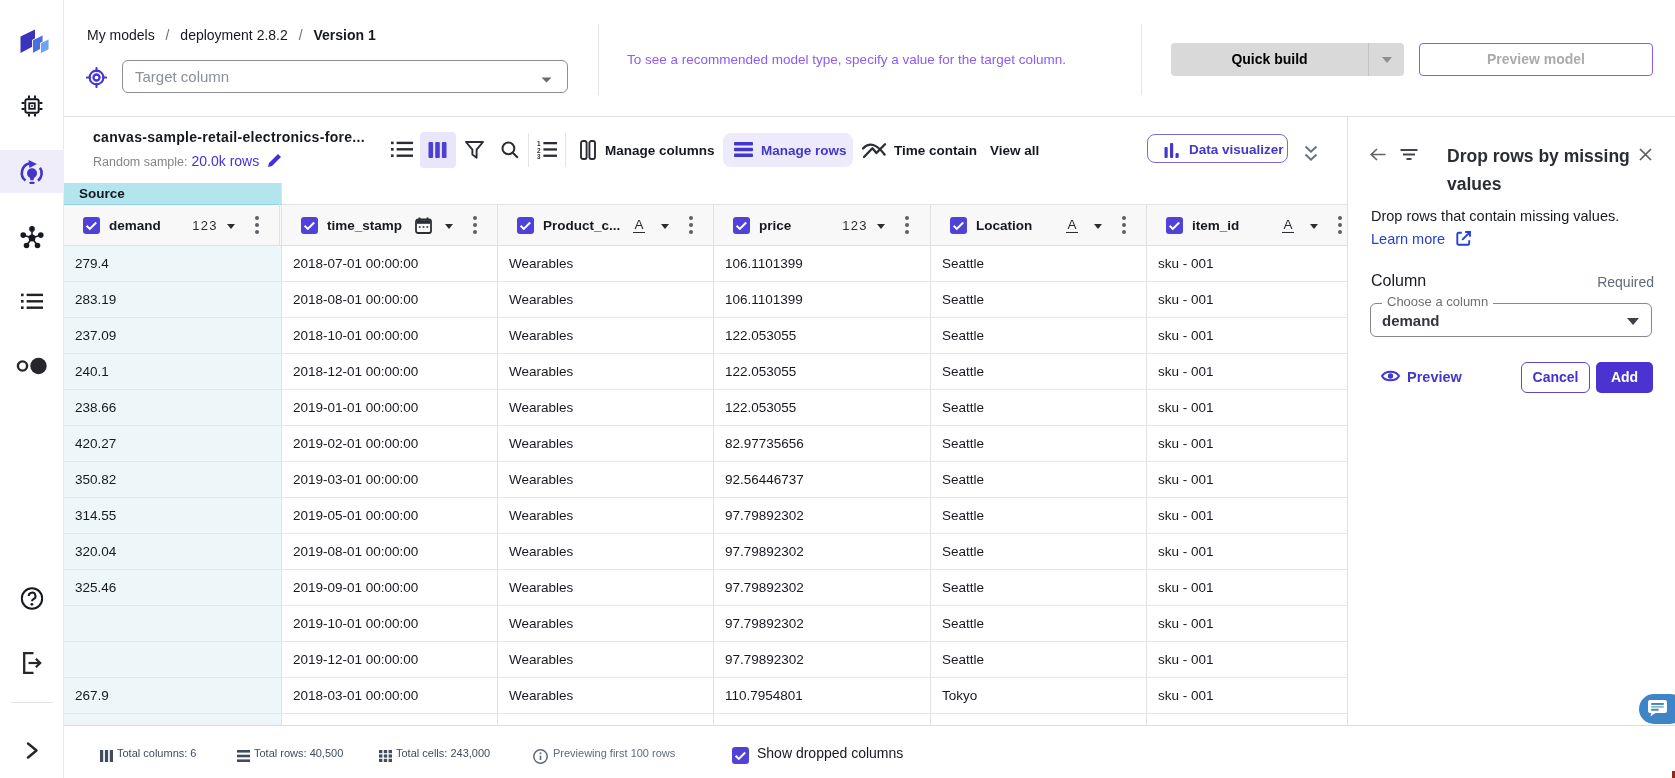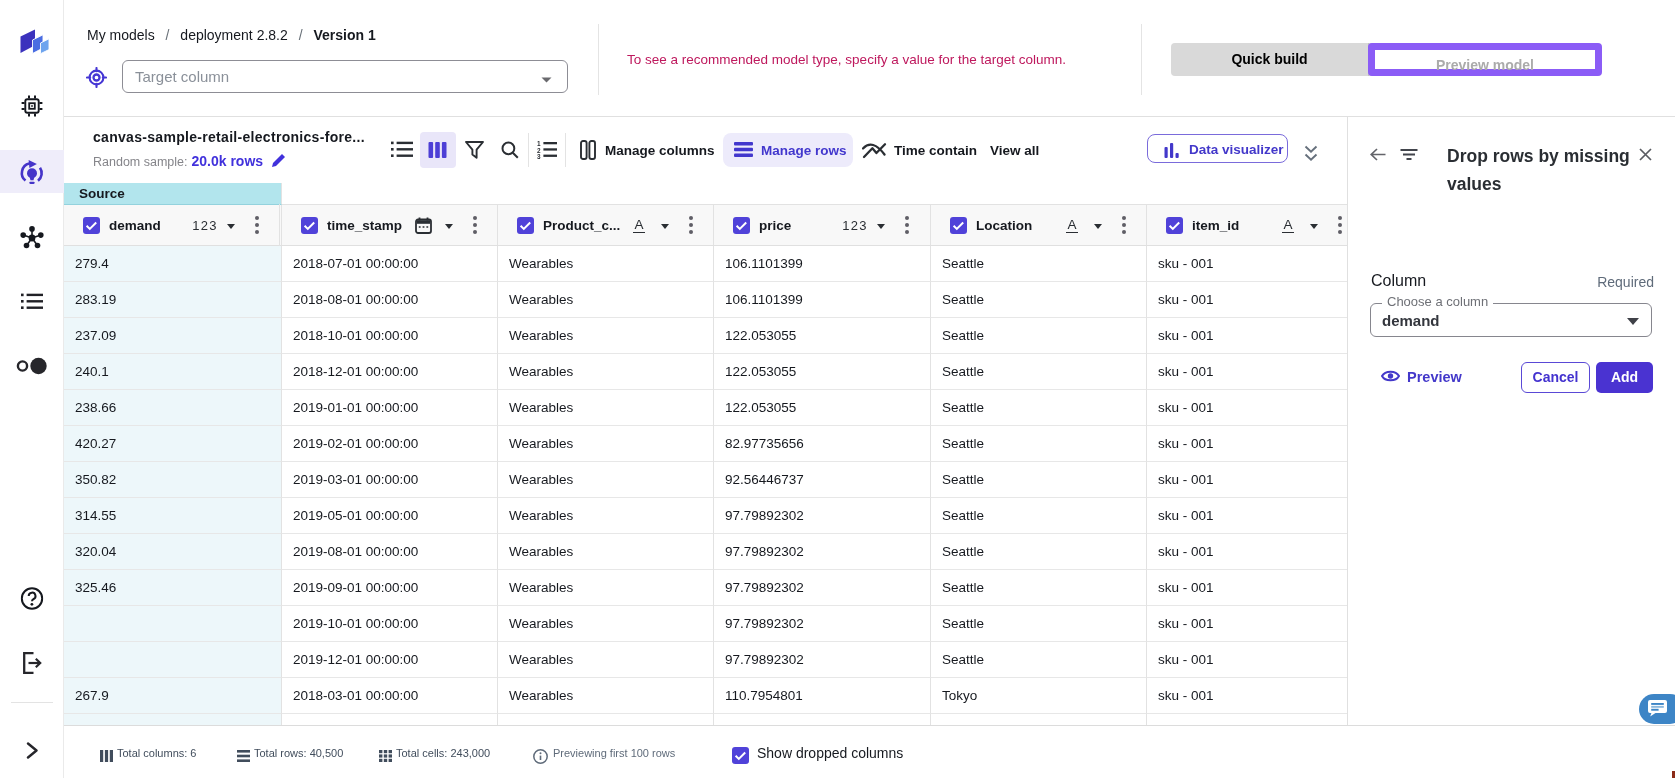--- a/index.html
+++ b/index.html
@@ -17,35 +17,35 @@
 
 #header { position:absolute; left:64px; top:0; width:1611px; height:117px;
   background:#fff; border-bottom:1px solid #e0e0e0; box-shadow:0 1px 1px rgba(0,0,0,.05); }
 #crumbs { position:absolute; left:23px; top:27px; font-size:14px; color:#16191f; }
 #crumbs .sep { color:#687078; margin:0 7px; }
 #crumbs b { font-weight:bold; }
 #tgt-sel { position:absolute; left:58px; top:60px; width:446px; height:33px;
   border:1px solid #8d8d95; border-radius:6px; background:#fff; }
 #tgt-sel .ph { position:absolute; left:12px; top:7px; font-size:15px; color:#8a9099; }
 #hdiv1 { position:absolute; left:534px; top:24px; width:1px; height:71px; background:#e4e4e4; }
-#hmsg { position:absolute; left:563px; top:52px; font-size:13.5px; color:#be185d; }
+#hmsg { position:absolute; left:563px; top:52px; font-size:13.5px; color:#8b5cf6; }
 #hdiv2 { position:absolute; left:1077px; top:24px; width:1px; height:71px; background:#e4e4e4; }
 .btn { position:absolute; border-radius:4px; font-size:14px; font-weight:bold; text-align:center; }
 #qb { left:1107px; top:43px; width:197px; height:33px; background:#d9d9d9; color:#000000;
   line-height:33px; border-radius:4px 0 0 4px; }
 #qb-c { left:1304px; top:43px; width:36px; height:33px; background:#d9d9d9; border-radius:0 4px 4px 0;
   border-left:1px solid #c3c3c3; }
-#pm { left:1304px; top:43px; width:234px; height:33px; background:#fff; border:7px solid #8b5cf6;
+#pm { left:1355px; top:43px; width:234px; height:33px; background:#fff; border:1px solid #8b5cf6;
   color:#ababab; line-height:31px; }
 
 
 #toolbar { position:absolute; left:64px; top:117px; width:1283px; height:66px; background:#fff; }
 #tb-title { position:absolute; left:29px; top:12px; font-size:14px; font-weight:bold; letter-spacing:0.3px; }
 #tb-sub { position:absolute; left:29px; top:36px; font-size:12.5px; color:#85858a; }
-#tb-sub a { color:#4131dc; text-decoration:none; font-size:14px; margin-left:4px;font-weight:bold; }
+#tb-sub a { color:#4131dc; text-decoration:none; font-size:14px; margin-left:4px; }
 .tbi { position:absolute; top:16px; }
 .tbsep { position:absolute; top:16px; width:1px; height:34px; background:#e3e3e3; }
 #colbox { position:absolute; left:356px; top:15px; width:36px; height:36px; background:#e9e6f9; border-radius:4px; }
 .tbtxt { position:absolute; top:26px; font-size:13.5px; font-weight:bold; color:#16191f; white-space:nowrap; }
 #mrows { position:absolute; left:659px; top:16px; width:130px; height:34px; background:#edebfb; border-radius:8px; }
 #dv { position:absolute; left:1083px; top:17px; width:141px; height:29px; border:1px solid #7a6bdb;
   border-radius:8px; background:#fff; }
 #dv span { position:absolute; left:41px; top:7px; font-size:13.5px; font-weight:bold; color:#4338ca; white-space:nowrap; }
 
 
@@ -449,20 +449,27 @@
   <svg class="abs" style="left:22px;top:31px" width="16" height="13" viewBox="0 0 16 13">
     <path d="M7 1 L1.2 6.5 L7 12 M1.2 6.5 H15.5" fill="none" stroke="#63646a" stroke-width="1.7"></path>
   </svg>
   <svg class="abs" style="left:52px;top:32px" width="18" height="11" viewBox="0 0 18 11">
     <path d="M0.5 1 H17.5 M3 5.5 H15 M6.5 10 H11.5" stroke="#42454c" stroke-width="1.9"></path>
   </svg>
   <svg class="abs" style="left:291px;top:31px" width="13" height="13" viewBox="0 0 13 13">
     <path d="M1 1 L12 12 M12 1 L1 12" stroke="#5a5c62" stroke-width="1.7"></path>
   </svg>
   <div id="p-title">Drop rows by missing values</div>
+  <div id="p-desc">Drop rows that contain missing values.<br><a>Learn more</a>
+    <svg style="vertical-align:-1.5px;margin-left:7px" width="15" height="15" viewBox="0 0 15 15">
+      <path d="M5.8 1.8 H2.4 A1.1 1.1 0 0 0 1.3 2.9 V12.6 A1.1 1.1 0 0 0 2.4 13.7 H12.1 A1.1 1.1 0 0 0 13.2 12.6 V9.2" fill="none" stroke="#2540d2" stroke-width="1.9"></path>
+      <path d="M6.2 8.8 L13.5 1.5" stroke="#2540d2" stroke-width="1.9"></path>
+      <path d="M9.2 1 H14 V5.8" fill="none" stroke="#2540d2" stroke-width="1.9"></path>
+    </svg>
+  </div>
   <div id="p-col">Column</div>
   <div id="p-req">Required</div>
   <div id="p-selbox">
     <svg class="abs" style="right:12px;top:14px" width="12" height="7" viewBox="0 0 12 7">
         <path d="M0 0l6 7 6-7z" fill="#3f4148"></path>
       </svg>
   </div>
   <div id="p-sellab">Choose a column</div>
   <div id="p-selval">demand</div>
   <svg class="abs" style="left:33px;top:252px" width="19" height="14" viewBox="0 0 19 14">

